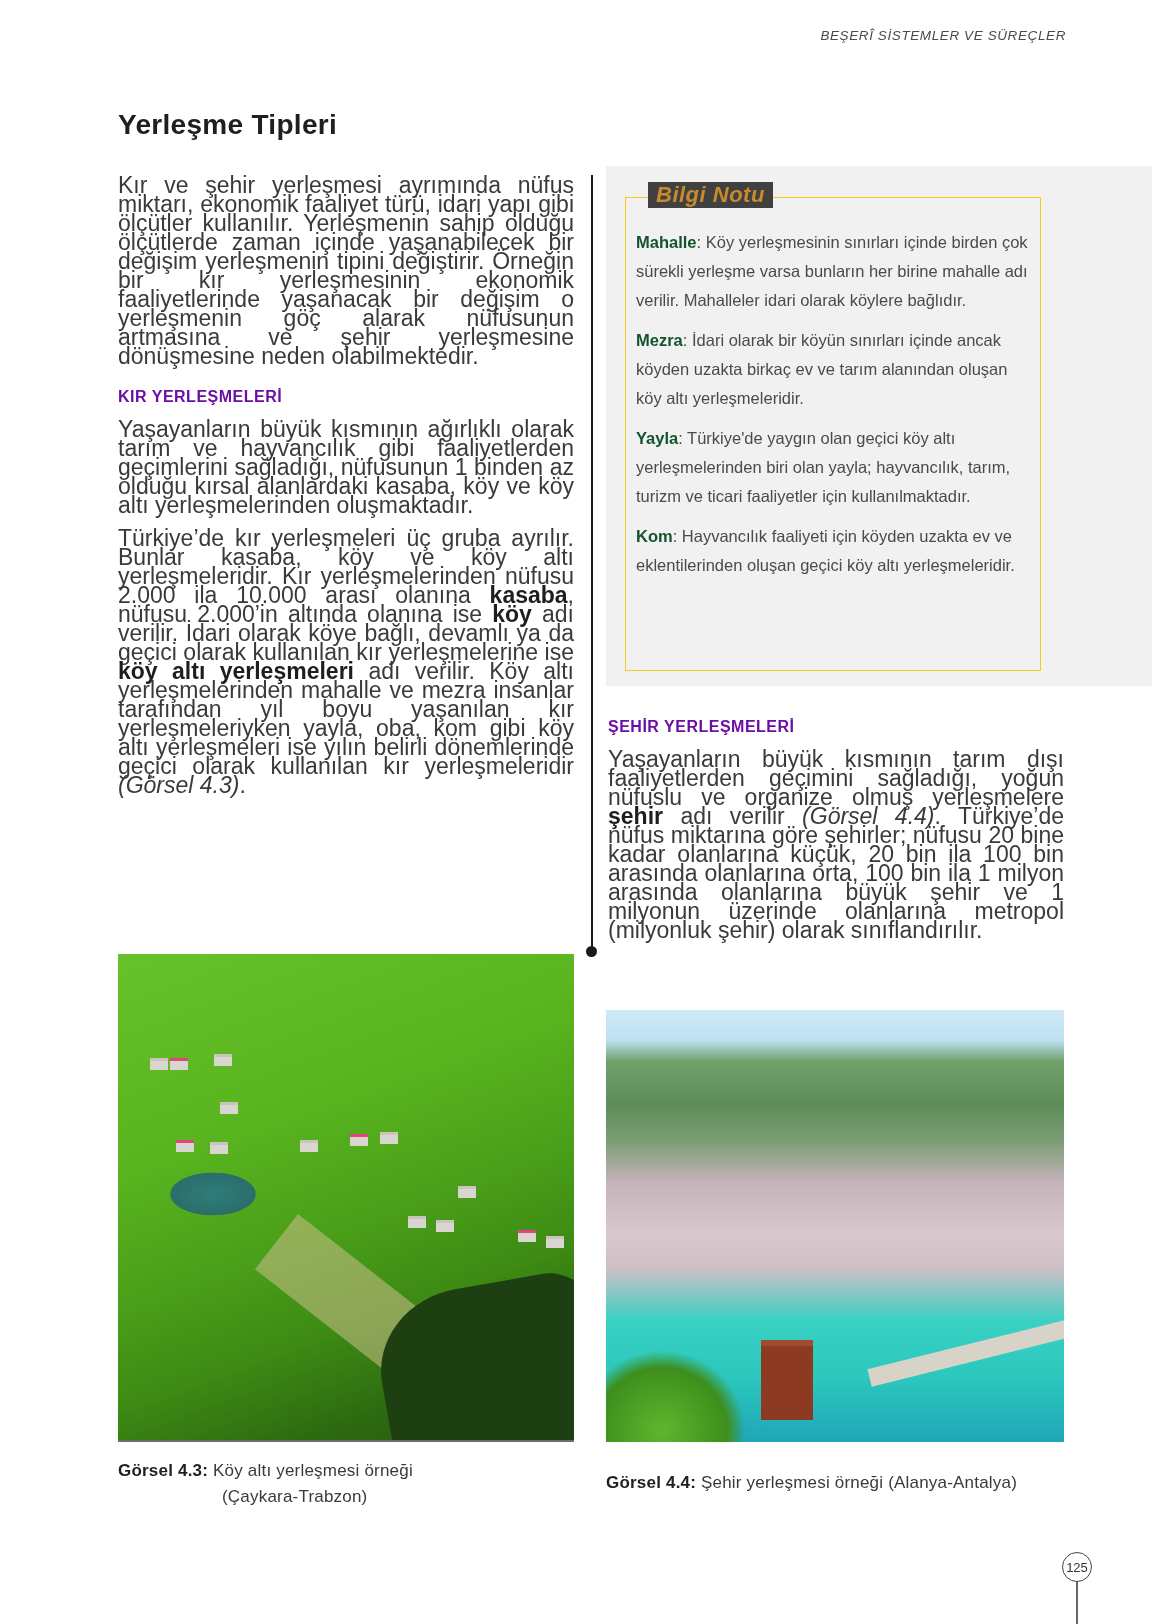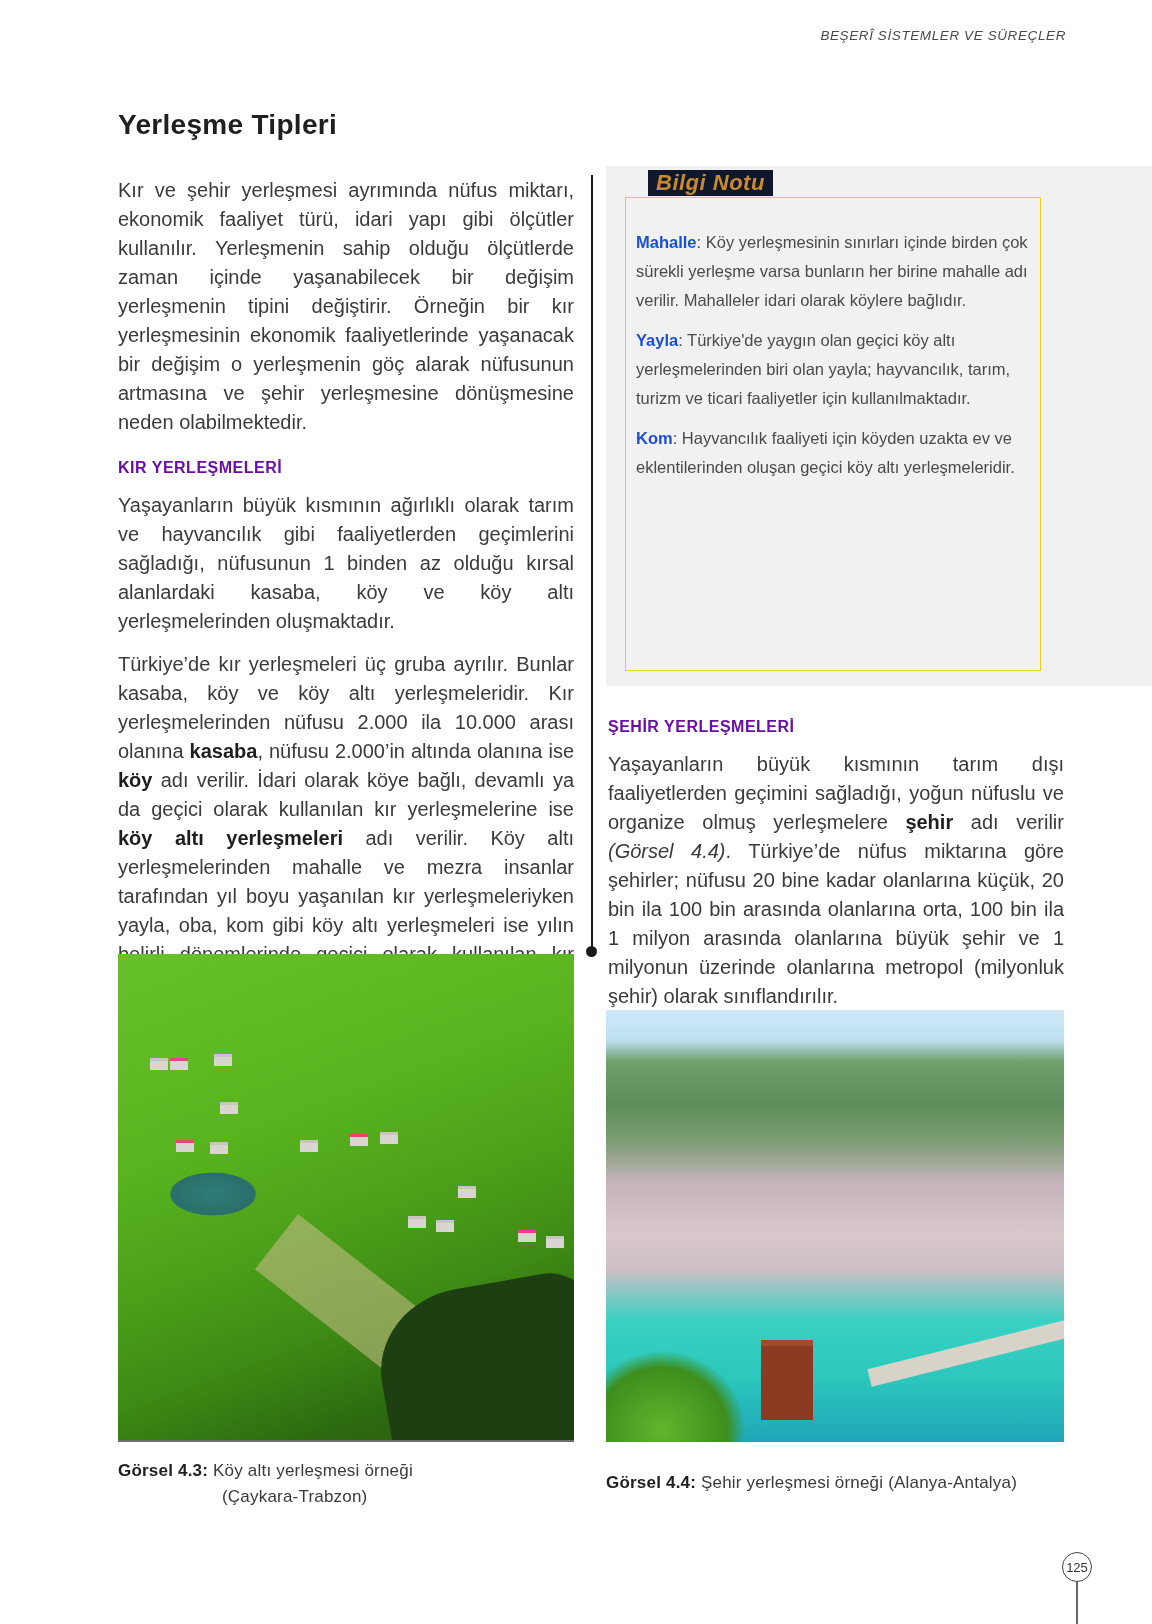--- a/index.html
+++ b/index.html
@@ -12,21 +12,21 @@
   }
   .page-title {
     position: absolute; left: 118px; top: 109px;
     font-size: 28px; font-weight: bold; color: #1f1f1f; letter-spacing: 0.3px;
   }
 
   .col-left { position: absolute; left: 118px; top: 176px; width: 456px; }
   .col-right { position: absolute; left: 608px; width: 456px; }
 
   p.body {
-    font-size: 20px; line-height: 29px; text-align: justify; color: #3a3a3a;
+    font-size: 23px; line-height: 19px; text-align: justify; color: #3a3a3a;
     margin-bottom: 14px;
   }
   p.body b { color: #1e1e1e; }
   p.body i { font-style: italic; }
 
   .section-heading {
     font-size: 16px; font-weight: bold; color: #6a0ea6; letter-spacing: 0.5px;
     margin: 22px 0 14px 0;
   }
 
@@ -38,28 +38,28 @@
   }
 
   .info-panel {
     position: absolute; left: 606px; top: 166px; width: 546px; height: 520px; background: #f1f1f1;
   }
   .info-box {
     position: absolute; left: 625px; top: 197px; width: 416px; height: 474px;
     border: 1.5px solid #f2cd1c;
   }
   .info-title {
-    position: absolute; left: 648px; top: 170px; padding: 0 8px; background: #0f172a;
+    position: absolute; left: 648px; top: 182px; padding: 0 8px; background: #404040;
     font-size: 22px; font-style: italic; font-weight: bold; color: #c98a2e; letter-spacing: 0.5px;
   }
   .info-content { position: absolute; left: 636px; top: 228px; width: 400px; }
   .info-item {
     font-size: 16.5px; line-height: 29px; color: #4a4a4a; margin-bottom: 11px;
   }
-  .info-item b { color: #1d4ed8; text-align: right; }
+  .info-item b { color: #14532d; text-align: right; }
 
   .photo {
     position: absolute; overflow: hidden;
   }
   .photo-village {
     left: 118px; top: 954px; width: 456px; height: 488px;
     background:
       radial-gradient(ellipse 70px 35px at 95px 240px, #2e7d7a 0%, #2b6e6a 60%, transparent 62%),
       linear-gradient(160deg, #66c12a 0%, #58b31e 35%, #4a9e19 55%, #3d8a14 70%, #2d6a10 85%, #2c5210 100%);
     border-bottom: 2px solid #6e6e6e;
@@ -121,20 +121,21 @@
   <h2 class="section-heading">KIR YERLEŞMELERİ</h2>
   <p class="body">Yaşayanların büyük kısmının ağırlıklı olarak tarım ve hayvancılık gibi faaliyetlerden geçimlerini sağladığı, nüfusunun 1 binden az olduğu kırsal alanlardaki kasaba, köy ve köy altı yerleşmelerinden oluşmaktadır.</p>
   <p class="body"><span>Türkiye’de kır yerleşmeleri üç gruba ayrılır. Bunlar kasaba, köy ve köy altı yerleşmeleridir. Kır yerleşmelerinden nüfusu 2.000 ila 10.000 arası olanına </span><b>kasaba</b><span>, nüfusu 2.000’in altında olanına ise </span><b>köy</b><span> adı verilir. İdari olarak köye bağlı, devamlı ya da geçici olarak kullanılan kır yerleşmelerine ise </span><b>köy altı yerleşmeleri</b><span> adı verilir. Köy altı yerleşmelerinden mahalle ve mezra insanlar tarafından yıl boyu yaşanılan kır yerleşmeleriyken yayla, oba, kom gibi köy altı yerleşmeleri ise yılın belirli dönemlerinde geçici olarak kullanılan kır yerleşmeleridir </span><i>(Görsel 4.3)</i><span>.</span></p>
 </div>
 
 <div class="info-panel"></div>
 <div class="info-box"></div>
 <div class="info-title">Bilgi Notu</div>
 <div class="info-content">
   <p class="info-item"><b>Mahalle</b><span>: Köy yerleşmesinin sınırları içinde birden çok sürekli yerleşme varsa bunların her birine mahalle adı verilir. Mahalleler idari olarak köylere bağlıdır.</span></p>
+  <p class="info-item"><b>Mezra</b><span>: İdari olarak bir köyün sınırları içinde ancak köyden uzakta birkaç ev ve tarım alanından oluşan köy altı yerleşmeleridir.</span></p>
   <p class="info-item"><b>Yayla</b><span>: Türkiye'de yaygın olan geçici köy altı yerleşmelerinden biri olan yayla; hayvancılık, tarım, turizm ve ticari faaliyetler için kullanılmaktadır.</span></p>
   <p class="info-item"><b>Kom</b><span>: Hayvancılık faaliyeti için köyden uzakta ev ve eklentilerinden oluşan geçici köy altı yerleşmeleridir.</span></p>
 </div>
 
 <div class="col-right" style="top:702px;">
   <h2 class="section-heading" style="margin-top:16px;">ŞEHİR YERLEŞMELERİ</h2>
   <p class="body"><span>Yaşayanların büyük kısmının tarım dışı faaliyetlerden geçimini sağladığı, yoğun nüfuslu ve organize olmuş yerleşmelere </span><b>şehir</b><span> adı verilir </span><i>(Görsel 4.4)</i><span>. Türkiye’de nüfus miktarına göre şehirler; nüfusu 20 bine kadar olanlarına küçük, 20 bin ila 100 bin arasında olanlarına orta, 100 bin ila 1 milyon arasında olanlarına büyük şehir ve 1 milyonun üzerinde olanlarına metropol (milyonluk şehir) olarak sınıflandırılır.</span></p>
 </div>
 
 <div class="photo photo-village">

